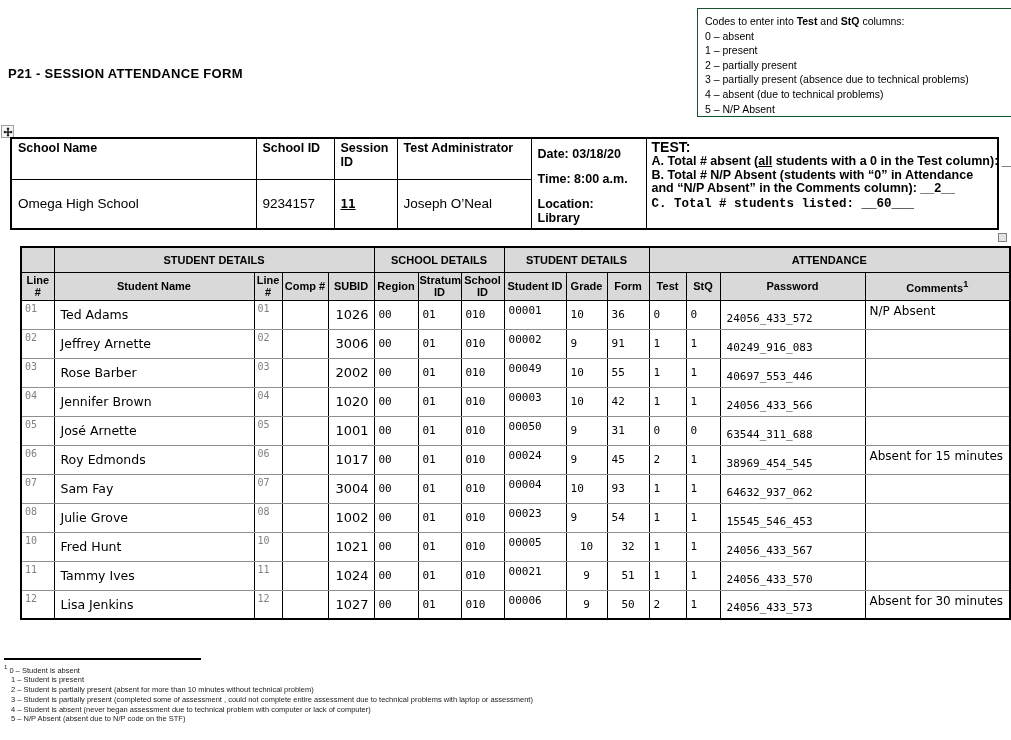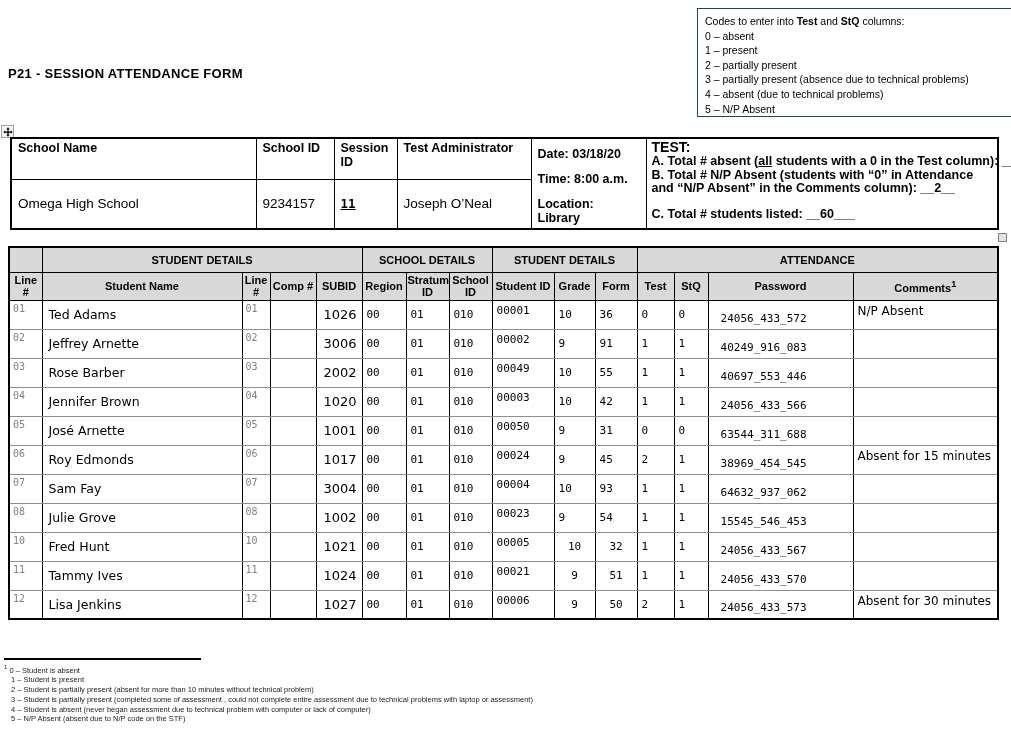--- a/index.html
+++ b/index.html
@@ -30,41 +30,41 @@
   .info-table .r2 td { font-size:13.5px; height:50px; vertical-align:middle; font-weight:normal; }
   .info-table td.session-val { font-family:"DejaVu Sans Mono",monospace; font-size:12.5px; font-weight:bold;
     text-decoration:underline; vertical-align:middle; }
   .date-cell { font-size:12.5px; padding-top:8px !important; }
   .date-cell .dl { margin-bottom:11px; }
   .date-cell b { font-weight:bold; }
   .test-cell { font-size:10.5px; line-height:13.8px; padding:2px 5px !important; }
   .test-cell .t-head { font-weight:bold; font-size:14px; }
   .test-cell .t-line { white-space:nowrap; }
   .test-cell .t-wrap { white-space:normal; }
-  .test-cell .t-c { margin-top:12px; }
+  .test-cell .t-c { margin-top:2px;font-family:Liberation Mono, monospace; }
   .test-cell b { font-weight:bold; }
   .test-cell u { text-decoration:underline; }
 
   
-  .att-table { position:absolute; left:8px; top:246px; width:989px; border-collapse:collapse;
+  .att-table { position:absolute; left:20px; top:246px; width:989px; border-collapse:collapse;
     border:2px solid #000; table-layout:fixed; }
   .att-table th { background:#d9d9d9; border:1px solid #000; font-weight:bold; font-size:11px;
     text-align:center; vertical-align:middle; line-height:12px; padding:1px; }
   .att-table .ghdr th { height:25px; }
   .att-table .chdr th { height:28px; }
   .att-table td { border-left:1px solid #000; border-right:1px solid #000;
     border-top:1px solid #8f8f8f; border-bottom:1px solid #8f8f8f;
     height:29px; overflow:hidden; }
   .c-line   { font-family:"DejaVu Sans Mono",monospace; font-size:10px; color:#808080;
               vertical-align:top; padding:2px 0 0 3px; }
   .c-name   { font-family:"DejaVu Sans",sans-serif; font-size:12.5px; vertical-align:middle; padding-left:6px; }
   .c-subid  { font-family:"DejaVu Sans",sans-serif; font-size:13px; vertical-align:middle; padding-left:7px; }
   .c-mono   { font-family:"DejaVu Sans Mono",monospace; font-size:11px; vertical-align:middle; padding-left:4px; }
   .c-sid    { vertical-align:top; padding-top:3px; }
-  .c-pass   { vertical-align:bottom; padding-bottom:4px; padding-left:12px; }
+  .c-pass   { vertical-align:bottom; padding-bottom:4px; padding-left:6px; }
   .c-comment{ font-family:"DejaVu Sans",sans-serif; font-size:12px; vertical-align:top; padding:3px 0 0 4px; }
   tr.centered-gf .c-gf { text-align:center; padding-left:0; }
 
   
   .footnotes { position:absolute; left:4px; top:658px; font-size:7.5px; line-height:9.8px; color:#222; }
   .fn-sep { width:197px; border-top:2px solid #000; margin-bottom:3px; }
   .fn-line { padding-left:7px; }
   .fn-first { padding-left:0; }
   .fn-first sup { font-size:6px; }
 </style>

